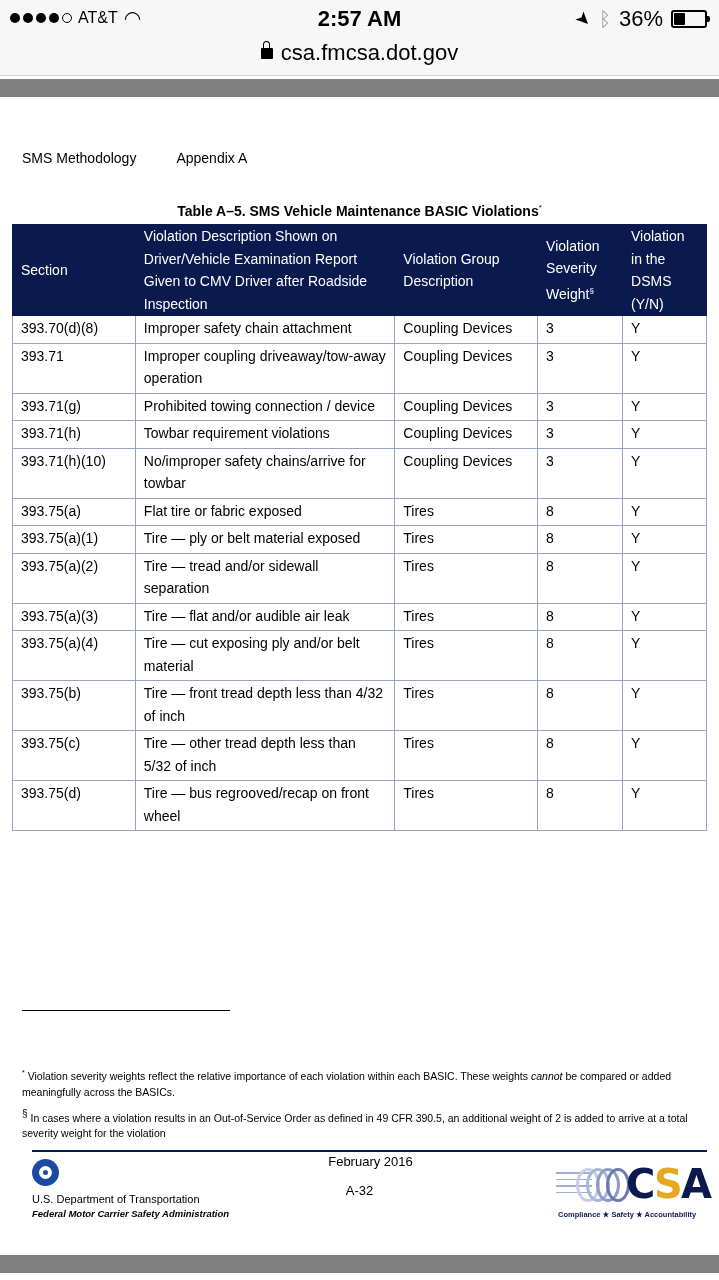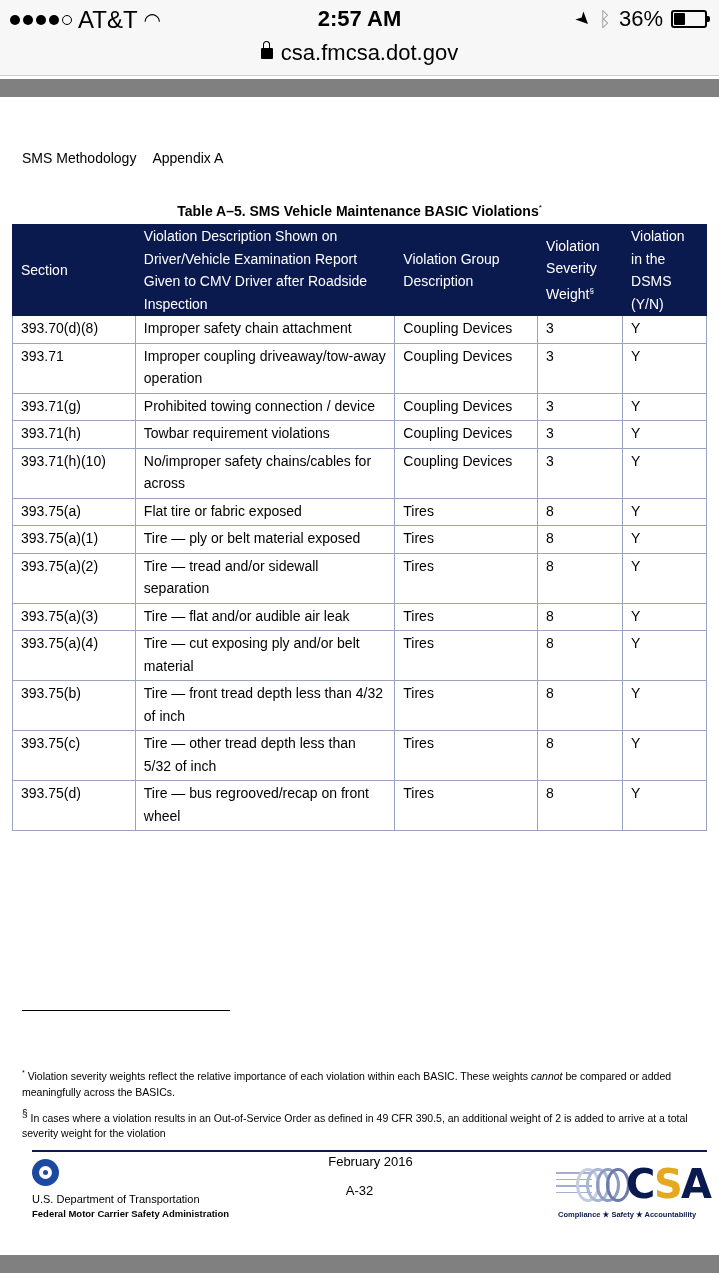--- a/index.html
+++ b/index.html
@@ -5,41 +5,41 @@
   * { box-sizing: border-box; margin: 0; padding: 0; }
   html, body { width: 719px; height: 1280px; background: #ffffff; overflow: hidden; }
   body { font-family: "Liberation Sans", sans-serif; color: #000; position: relative; }
 
   
   .status-bar { position: absolute; top: 0; left: 0; width: 719px; height: 40px; background: #f7f7f7; font-size: 22px; }
   .status-bar .left { position: absolute; left: 10px; top: 6px; display: flex; align-items: center; gap: 6px; }
   .signal { display: flex; gap: 3px; align-items: center; }
   .dot { width: 10px; height: 10px; border-radius: 50%; background: #000; }
   .dot.empty { background: transparent; border: 1.3px solid #000; }
-  .carrier { font-size: 24px; text-align: right; }
+  .carrier { font-size: 16px; text-align: right; }
   .wifi { font-size: 20px; }
   .time { position: absolute; left: 0; right: 0; top: 6px; text-align: center; font-weight: bold; font-size: 22px; }
   .status-bar .right { position: absolute; right: 12px; top: 6px; display: flex; align-items: center; gap: 8px; }
   .loc-icon { font-size: 18px; transform: rotate(45deg); display: inline-block; }
   .bt-icon { color: #999; font-size: 20px; }
   .battery { width: 36px; height: 18px; border: 2px solid #000; border-radius: 3px; position: relative; padding: 1px; }
   .battery .fill { height: 100%; background: #000; border-radius: 1px; }
   .battery::after { content: ""; position: absolute; right: -5px; top: 4px; width: 3px; height: 6px; background: #000; border-radius: 0 2px 2px 0; }
 
   .url-bar { position: absolute; top: 40px; left: 0; width: 719px; height: 36px; background: #f7f7f7; border-bottom: 1px solid #d0d0d0; text-align: center; font-size: 22px; }
   .url-bar .lock { display: inline-block; width: 12px; height: 11px; background: #000; border-radius: 1px; position: relative; margin-right: 8px; top: -1px; }
   .url-bar .lock::before { content: ""; position: absolute; left: 2px; top: -7px; width: 5px; height: 7px; border: 1.5px solid #000; border-bottom: none; border-radius: 4px 4px 0 0; }
 
   .gray-band { position: absolute; left: 0; width: 719px; height: 18px; background: #808080; }
   .gray-band.top { top: 79px; }
   .gray-band.bottom { top: 1255px; height: 18px; }
 
   
   .page { position: absolute; top: 97px; left: 0; width: 719px; height: 1158px; background: #fff; }
-  .doc-header { position: absolute; top: 53px; left: 22px; font-size: 14px; display: flex; gap: 16px; }
+  .doc-header { position: absolute; top: 53px; left: 22px; font-size: 14px; display: flex; gap: 40px; }
   .table-title { position: absolute; top: 106px; left: 0; width: 719px; text-align: center; font-size: 14px; font-weight: bold; }
   .table-title sup { font-size: 8px; font-weight: normal; }
 
   table.viol { position: absolute; top: 127px; left: 12px; width: 695px; border-collapse: collapse; font-size: 14px; line-height: 22.5px; }
   table.viol th { background: #0a1a4e; color: #fff; font-weight: normal; text-align: left; padding: 0 8px; border: 1px solid #0a1a4e; vertical-align: middle; }
   table.viol th sup { font-size: 8px; }
   table.viol td { border: 1px solid #9aa3c0; padding: 1px 8px 3px 8px; vertical-align: top; }
   col.c1 { width: 123px; } col.c2 { width: 260px; } col.c3 { width: 143px; } col.c4 { width: 85px; } col.c5 { width: 84px; }
 
   .footnote-rule { position: absolute; top: 913px; left: 22px; width: 208px; height: 1px; background: #000; }
@@ -48,21 +48,21 @@
   .footnotes sup { font-size: 7px; }
   .footnotes .sect { font-size: 10px; vertical-align: super; }
 
   .footer-rule { position: absolute; top: 1053px; left: 32px; width: 675px; height: 2px; background: #0a1a4e; }
   .footer-date { position: absolute; top: 1057px; left: 0; width: 719px; text-align: center; font-size: 13px; padding-left: 22px; }
   .footer-page { position: absolute; top: 1086px; left: 0; width: 719px; text-align: center; font-size: 13px; }
   .dot-logo { position: absolute; top: 1062px; left: 32px; width: 27px; height: 27px; border-radius: 50%; background: #1d4aa0; }
   .dot-logo::before { content: ""; position: absolute; left: 7px; top: 7px; width: 13px; height: 13px; border-radius: 50%; background: #fff; }
   .dot-logo::after { content: ""; position: absolute; left: 11px; top: 11px; width: 5px; height: 5px; border-radius: 50%; background: #1d4aa0; }
   .dot-text1 { position: absolute; top: 1096px; left: 32px; font-size: 11px; }
-  .dot-text2 { position: absolute; top: 1111px; left: 32px; font-size: 9.5px; font-weight: bold; }
+  .dot-text2 { position: absolute; top: 1111px; left: 32px; font-size: 9.5px; font-weight: bold; font-style: italic; }
 
   .csa-logo { position: absolute; top: 1065px; left: 556px; width: 152px; height: 44px; }
   .csa-rings { position: absolute; left: 20px; top: 6px; }
   .ring { position: absolute; top: 0; width: 24px; height: 34px; border-radius: 50%; border: 3px solid #8c9bc2; }
   .csa-lines { position: absolute; left: 0; top: 10px; width: 36px; }
   .csa-lines div { height: 1.5px; background: #a3aed0; margin-bottom: 5px; }
   .csa-text { position: absolute; left: 70px; top: 0; font-size: 40px; font-weight: bold; color: #0a1a4e; letter-spacing: -2px; line-height: 44px; font-family: "DejaVu Sans", sans-serif; }
   .csa-text .s { color: #e6a820; }
   .csa-tag { position: absolute; top: 1113px; left: 558px; font-size: 7.5px; font-weight: bold; color: #0a1a4e; white-space: nowrap; }
 </style>
@@ -149,21 +149,21 @@
         </tr>
         <tr>
           <td>393.71(h)</td>
           <td>Towbar requirement violations</td>
           <td>Coupling Devices</td>
           <td>3</td>
           <td>Y</td>
         </tr>
         <tr>
           <td>393.71(h)(10)</td>
-          <td>No/improper safety chains/cables for across</td>
+          <td>No/improper safety chains/arrive for towbar</td>
           <td>Coupling Devices</td>
           <td>3</td>
           <td>Y</td>
         </tr>
         <tr>
           <td>393.75(a)</td>
           <td>Flat tire or fabric exposed</td>
           <td>Tires</td>
           <td>8</td>
           <td>Y</td>

